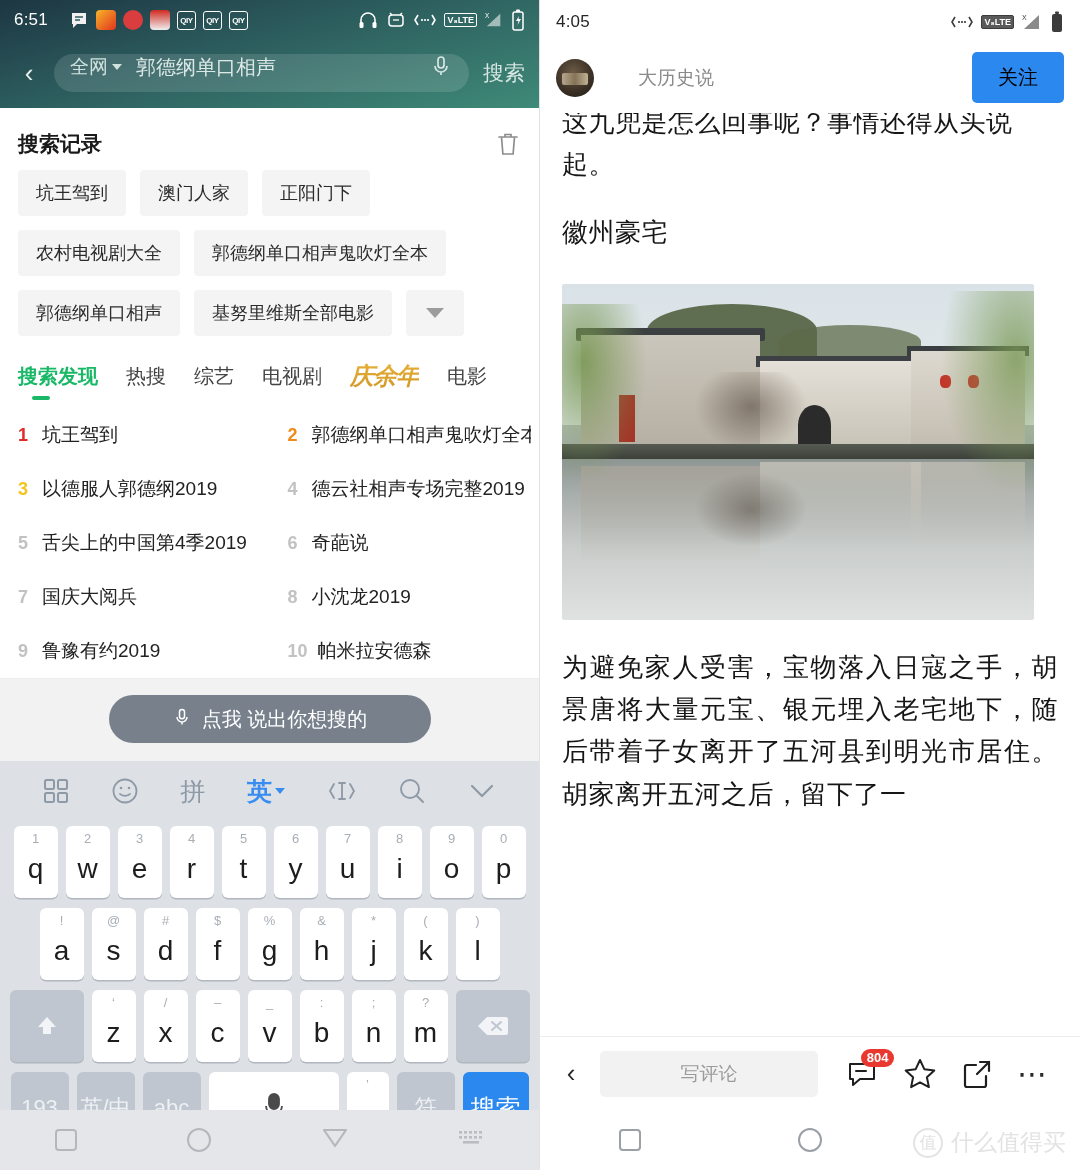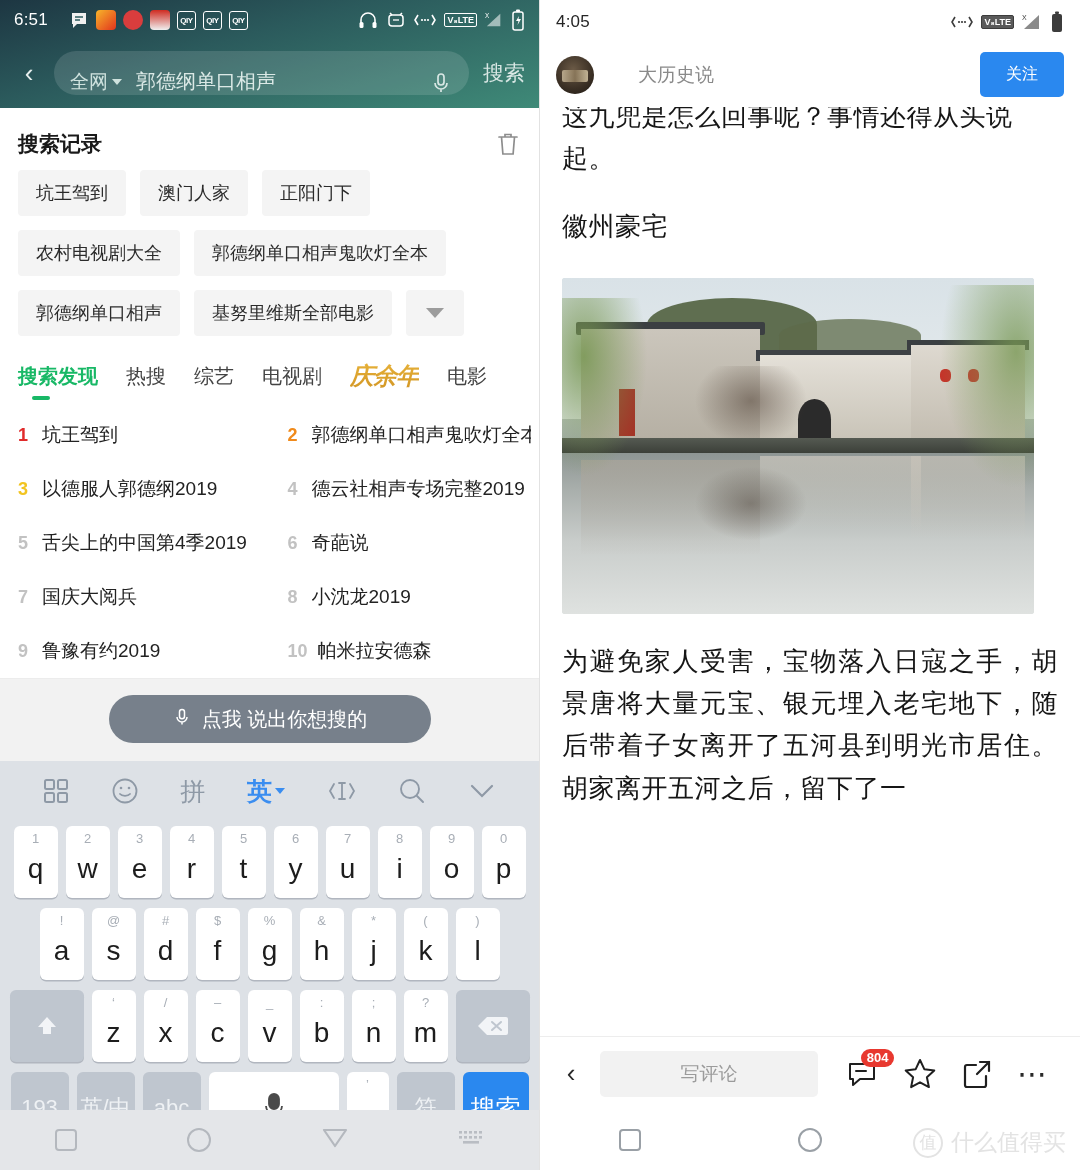--- a/index.html
+++ b/index.html
@@ -50,22 +50,22 @@
 
   .searchbar-row {
     display: flex; align-items: center; height: 66px; padding: 0 14px; gap: 10px;
   }
   .back-chev {
     width: 30px; height: 30px; flex: 0 0 30px;
     display: flex; align-items: center; justify-content: center;
     color: #e7efee; font-size: 26px; font-weight: 300;
   }
   .search-pill {
-    flex: 1; height: 44px; background: rgba(255,255,255,0.13);
-    border-radius: 23px; display: flex; align-items: flex-end;
+    flex: 1; height: 38px; background: rgba(255,255,255,0.13);
+    border-radius: 23px; display: flex; align-items: flex-start;
     padding: 0 16px; gap: 10px;
   }
   .scope { color: #cfe2de; font-size: 19px; display:flex; align-items:center; gap:4px;}
   .caret-dn {
     width: 0; height: 0; border-left: 5px solid transparent;
     border-right: 5px solid transparent; border-top: 6px solid #cfe2de;
   }
   .query { color: #dbe9e6; font-size: 20px; flex: 1; padding-left: 4px;}
   .mic-sm { width: 24px; height: 24px; }
   .do-search { color: #d8e7e4; font-size: 21px; flex: 0 0 auto; padding-left: 4px;}
@@ -185,21 +185,21 @@
     background: radial-gradient(circle at 45% 35%, #6b5a46 0%, #3a2f24 60%, #1d1813 100%);
     flex: 0 0 38px; position: relative; overflow:hidden;
   }
   .avatar::after{
     content:''; position:absolute; left:6px; top:14px; width:26px; height:12px;
     background: linear-gradient(90deg,#c8b89a,#8d7a5c,#d6c7a6);
     opacity:.85; border-radius:2px;
   }
   .author-name { font-size: 19px; color: #8a8a8a; flex: 1; margin-left: 30px; }
   .follow-btn {
-    background: #2a88ef; color: #ffffff; font-size: 16px;
+    background: #2a88ef; color: #000000; font-size: 20px;
     padding: 12px 26px; border-radius: 5px;
   }
 
   .article { padding: 0 22px; overflow: hidden; height: 926px; position: relative;}
   .art-clip {
     font-size: 26px; line-height: 1.62; color: #161616;
     letter-spacing: .5px; margin-top: -12px;
   }
   .art-h { font-size: 26px; color: #161616; margin: 30px 0 0 0; letter-spacing:.5px;}
   .art-p {

